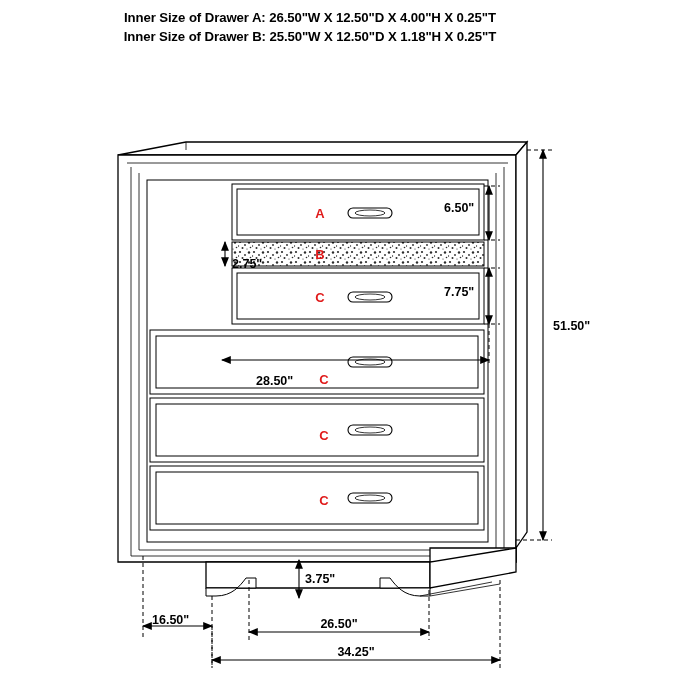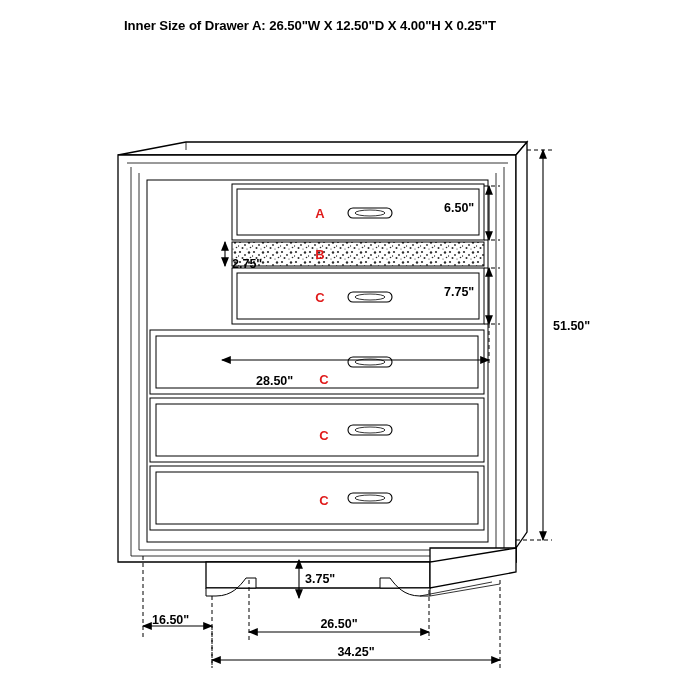--- a/index.html
+++ b/index.html
@@ -15,21 +15,21 @@
     overflow: hidden;
   }
   #stage {
     position: relative;
     width: 700px;
     height: 700px;
   }
   .spec-block {
     position: absolute;
     left: 0;
-    top: 16px;
+    top: 8px;
     width: 620px;
     text-align: center;
   }
   .spec-line {
     font-size: 13.2px;
     font-weight: bold;
     color: #000;
     line-height: 19px;
     letter-spacing: -0.1px;
     white-space: nowrap;
@@ -90,20 +90,21 @@
     stroke-width: 1.1;
   }
 </style>
 </head>
 <body>
 
 <div id="stage">
 
   <div class="spec-block">
     <div class="spec-line">Inner Size of Drawer A: 26.50"W X 12.50"D X 4.00"H X 0.25"T</div>
+    <div class="spec-line">Inner Size of Drawer B: 25.50"W X 12.50"D X 1.18"H X 0.25"T</div>
   </div>
 
   <svg class="diagram" viewBox="0 0 700 700">
     <defs>
       <pattern id="glitterPat" patternUnits="userSpaceOnUse" width="14" height="10">
         <rect width="14" height="10" fill="#ffffff"></rect>
         <circle cx="2" cy="2" r="1.1" fill="#2b2b2b"></circle>
         <circle cx="7" cy="5" r="0.9" fill="#2b2b2b"></circle>
         <circle cx="11" cy="2.5" r="1.2" fill="#2b2b2b"></circle>
         <circle cx="4.5" cy="8" r="1" fill="#2b2b2b"></circle>

